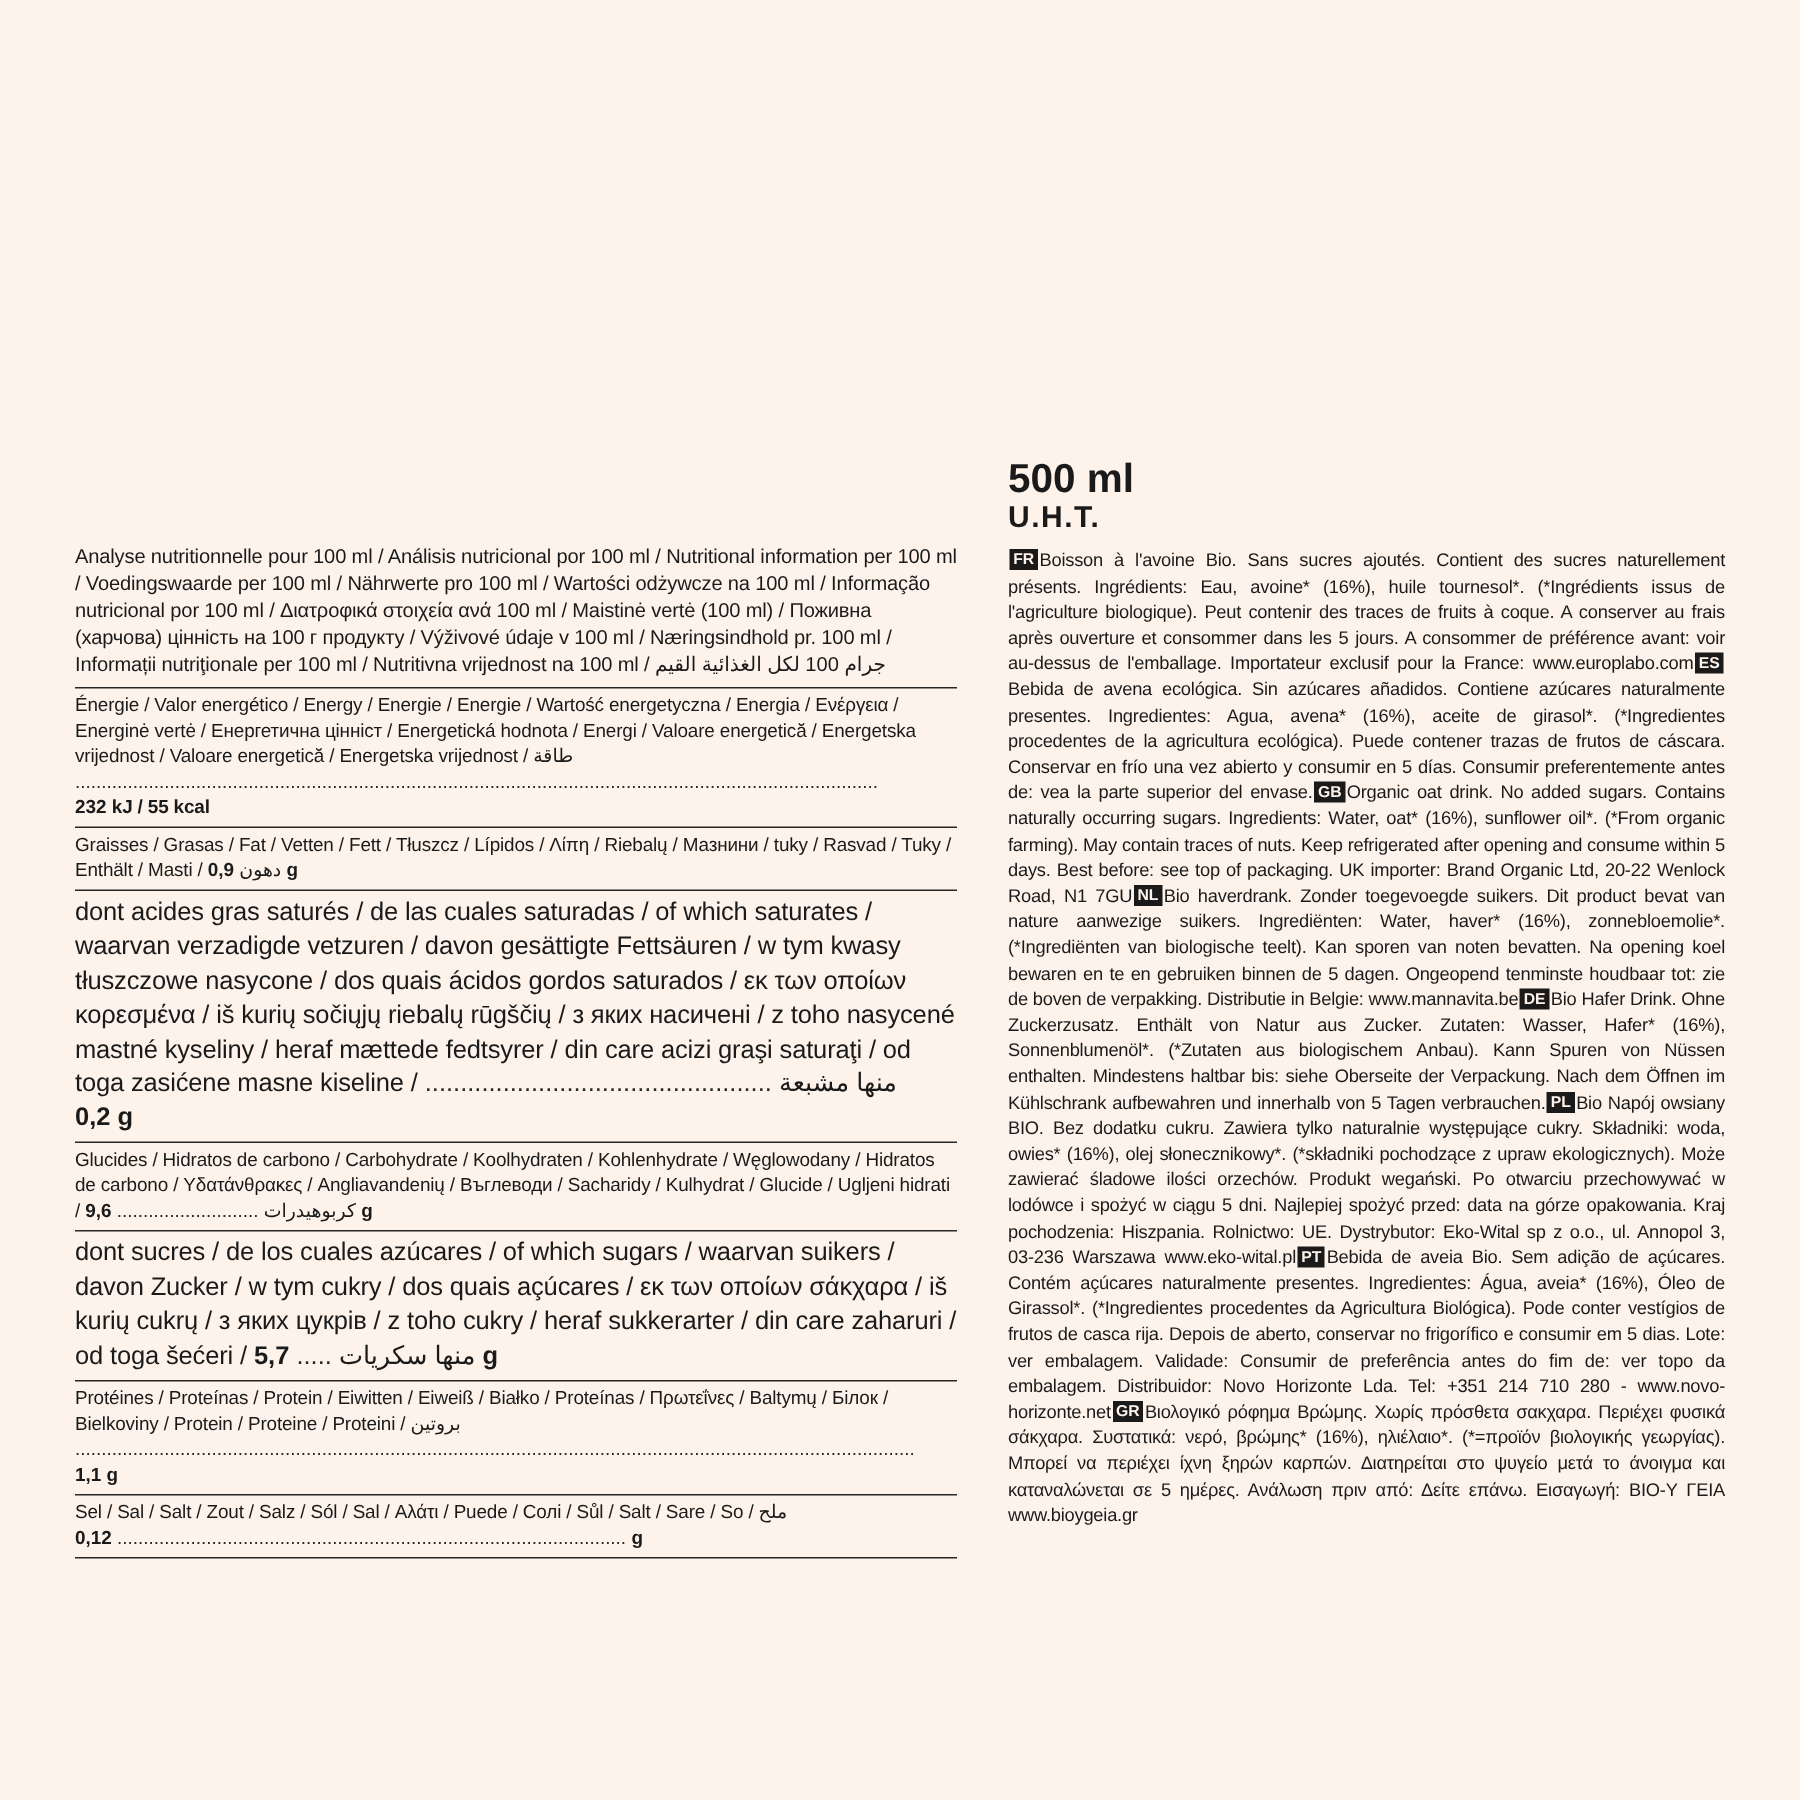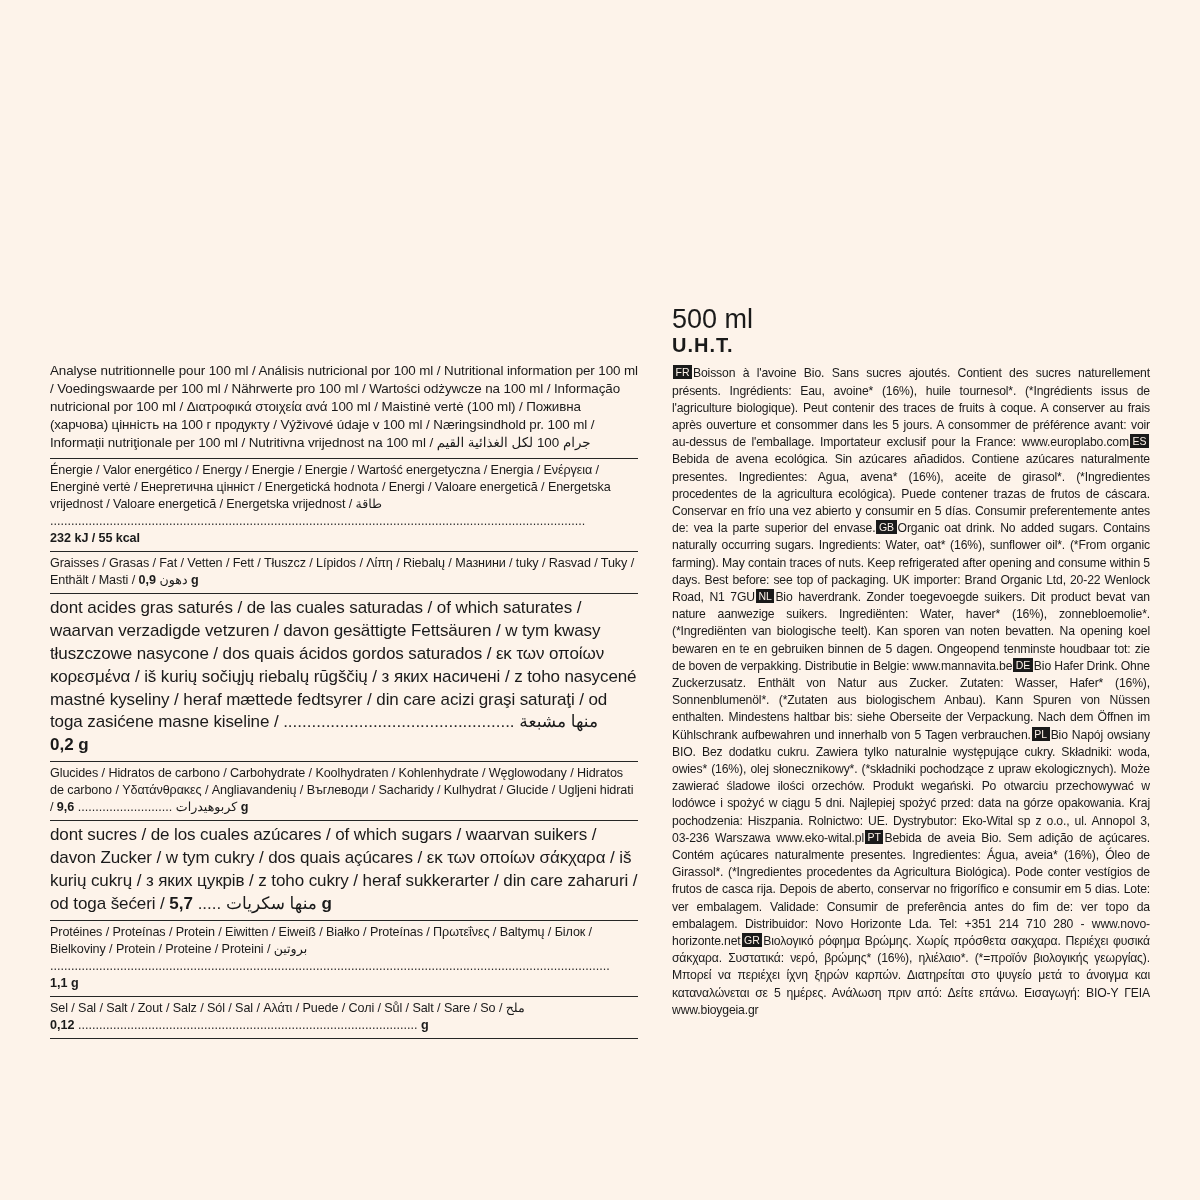--- a/index.html
+++ b/index.html
@@ -61,21 +61,21 @@
 
   
   .right {
     position: absolute;
     left: 672px;
     top: 305px;
     width: 478px;
   }
   .vol {
     font-size: 27px;
-    font-weight: normal;
+    font-weight: bold;
     letter-spacing: 0px;
     line-height: 1.05;
     margin: 0 0 2px 0;
   }
   .uht {
     font-size: 20px;
     font-weight: bold;
     letter-spacing: 1px;
     line-height: 1.05;
     margin: 0 0 9px 0;
@@ -84,21 +84,21 @@
     font-size: 12.2px;
     line-height: 1.41;
     text-align: justify;
     letter-spacing: -0.15px;
   }
   .lang {
     display: inline-block;
     background: #1a1a1a;
     color: #fdf3ea;
     font-size: 10.5px;
-    font-weight: normal;
+    font-weight: bold;
     line-height: 1.15;
     padding: 1px 2.5px 1px 2.5px;
     vertical-align: 1px;
     letter-spacing: 0px;
     margin: 0 1px;
   }
   b { font-weight: normal; }
 </style>
 </head>
 <body>

